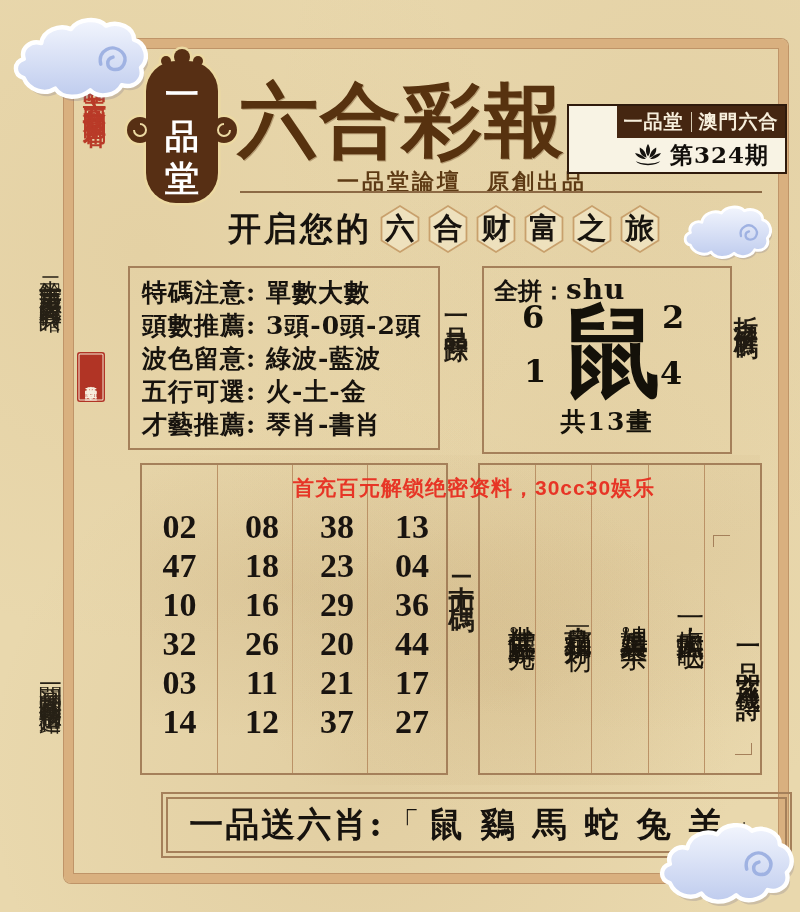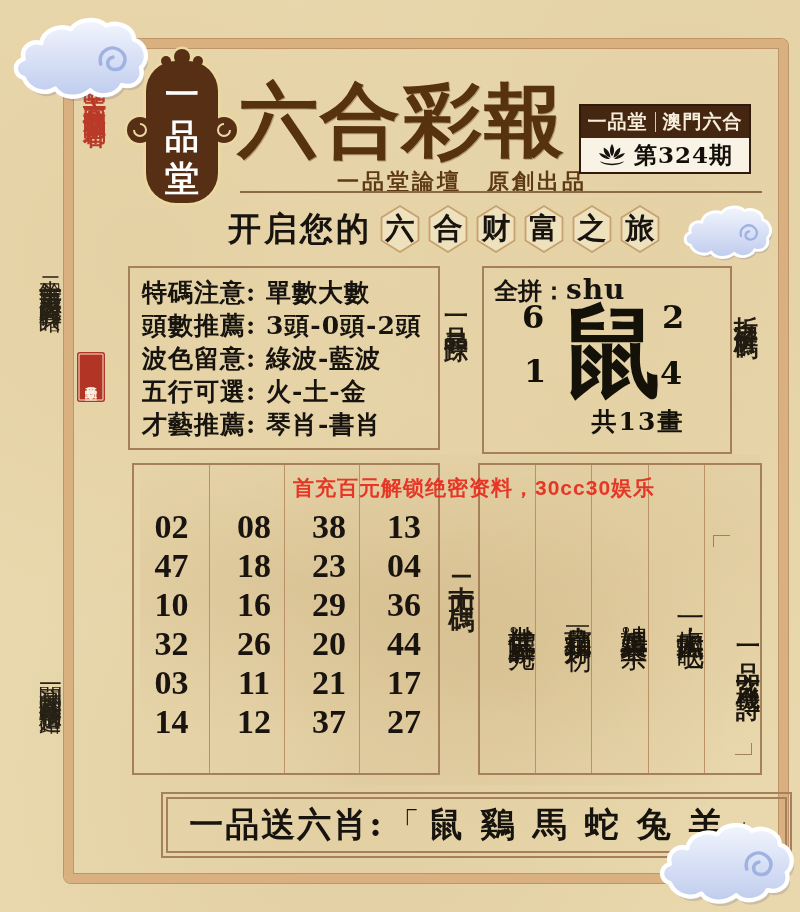--- a/index.html
+++ b/index.html
@@ -32,22 +32,22 @@
         box-shadow:inset 0 0 0 1.5px #b13425, inset 0 0 0 2.5px #f4e8d2;z-index:2;
         display:flex;align-items:center;justify-content:center;}
   .seal span{writing-mode:vertical-rl;color:#f7eedd;font-size:12px;font-weight:700;
         letter-spacing:1px;line-height:1;}
   .logo{left:124px;top:44px;z-index:3;}
   .title{left:238px;top:64px;width:335px;height:112px;line-height:112px;
         font-size:80px;font-weight:900;color:#57320f;letter-spacing:2px;z-index:2;
         text-shadow:1px 1px 0 rgba(87,50,15,.35);white-space:nowrap;}
   .subtitle{left:337px;top:167px;font-size:22px;font-weight:700;color:#5d3a14;
         letter-spacing:3px;z-index:2;white-space:nowrap;}
-  .badge{left:579px;top:104px;width:168px;height:66px;border:2.5px solid #2f1a0c;
-        z-index:3;background:#f8f3e4;display:flex;flex-direction:column;}
+  .badge{left:567px;top:104px;width:168px;height:66px;border:2.5px solid #2f1a0c;
+        z-index:3;background:#f8f3e4;display:flex;flex-direction:column;padding-left:48px;}
   .badge-top{height:32px;background:#452611;color:#f7efdc;display:flex;
         align-items:center;justify-content:center;font-size:19px;font-weight:700;
         letter-spacing:1px;}
   .badge-top .div{width:1px;height:20px;background:#d8cdb4;margin:0 7px;}
   .badge-bot{flex:1;display:flex;align-items:center;justify-content:center;gap:7px;}
   .issue{font-size:23px;font-weight:900;color:#120f0b;letter-spacing:1px;}
   .hdr-divider{left:240px;top:191px;width:522px;height:2px;background:#8c6a45;z-index:2;}
   .banner{left:228px;top:204px;height:50px;display:flex;align-items:center;z-index:2;}
   .banner-prefix{font-size:33px;font-weight:800;color:#17130e;letter-spacing:3px;
         margin-right:4px;}
@@ -68,22 +68,22 @@
   .seek{left:444px;top:303px;font-size:24px;letter-spacing:5px;}
   .decode{left:734px;top:296px;font-size:24px;letter-spacing:7px;}
   .codes{left:449px;top:556px;font-size:26px;letter-spacing:10px;}
   .zodiac-box{left:482px;top:266px;width:246px;height:184px;}
   .pinyin{left:10px;top:5px;font-size:24px;font-weight:700;color:#17130e;}
   .pinyin .lat{font-size:28px;font-weight:600;letter-spacing:1px;}
   .bigchar{left:72px;top:24px;width:112px;height:126px;font-size:100px;line-height:118px;
         text-align:center;color:#141109;font-weight:600;}
   .cnum{font-size:32px;font-weight:600;color:#141109;}
   .strokes{left:0;top:137px;width:246px;text-align:center;font-size:25px;
-        font-weight:600;color:#141109;letter-spacing:2px;margin-left:31px;}
-  .numbers-box{left:132px;top:463px;width:304px;height:308px;display:flex;}
+        font-weight:600;color:#141109;letter-spacing:2px;}
+  .numbers-box{left:140px;top:463px;width:304px;height:308px;display:flex;}
   .num-col{width:75px;display:flex;flex-direction:column;padding-top:42px;
         box-sizing:border-box;align-items:center;}
   .num-col + .num-col{border-left:1.5px solid #bb9266;padding-left:14px;}
   .num-col span{height:39px;line-height:39px;font-size:34px;font-weight:800;
         color:#191410;font-family:"Liberation Serif","DejaVu Serif",serif;}
   .poem-box{left:478px;top:463px;width:280px;height:308px;display:flex;}
   .poem-col{flex:1;display:flex;justify-content:center;padding-top:20px;
         box-sizing:border-box;writing-mode:vertical-rl;font-size:28px;color:#1a150d;
         letter-spacing:3px;line-height:1;position:relative;z-index:4;font-weight:500;}
   .poem-col + .poem-col{border-left:1.5px solid #bb9266;}

